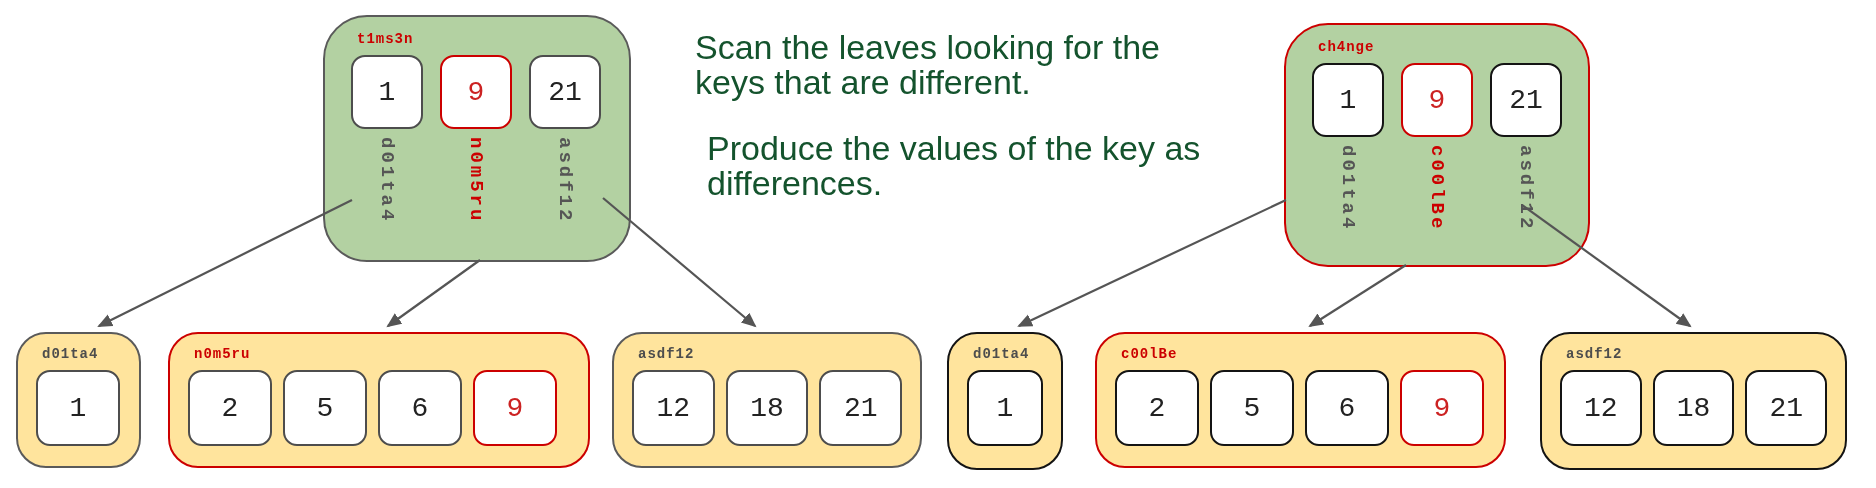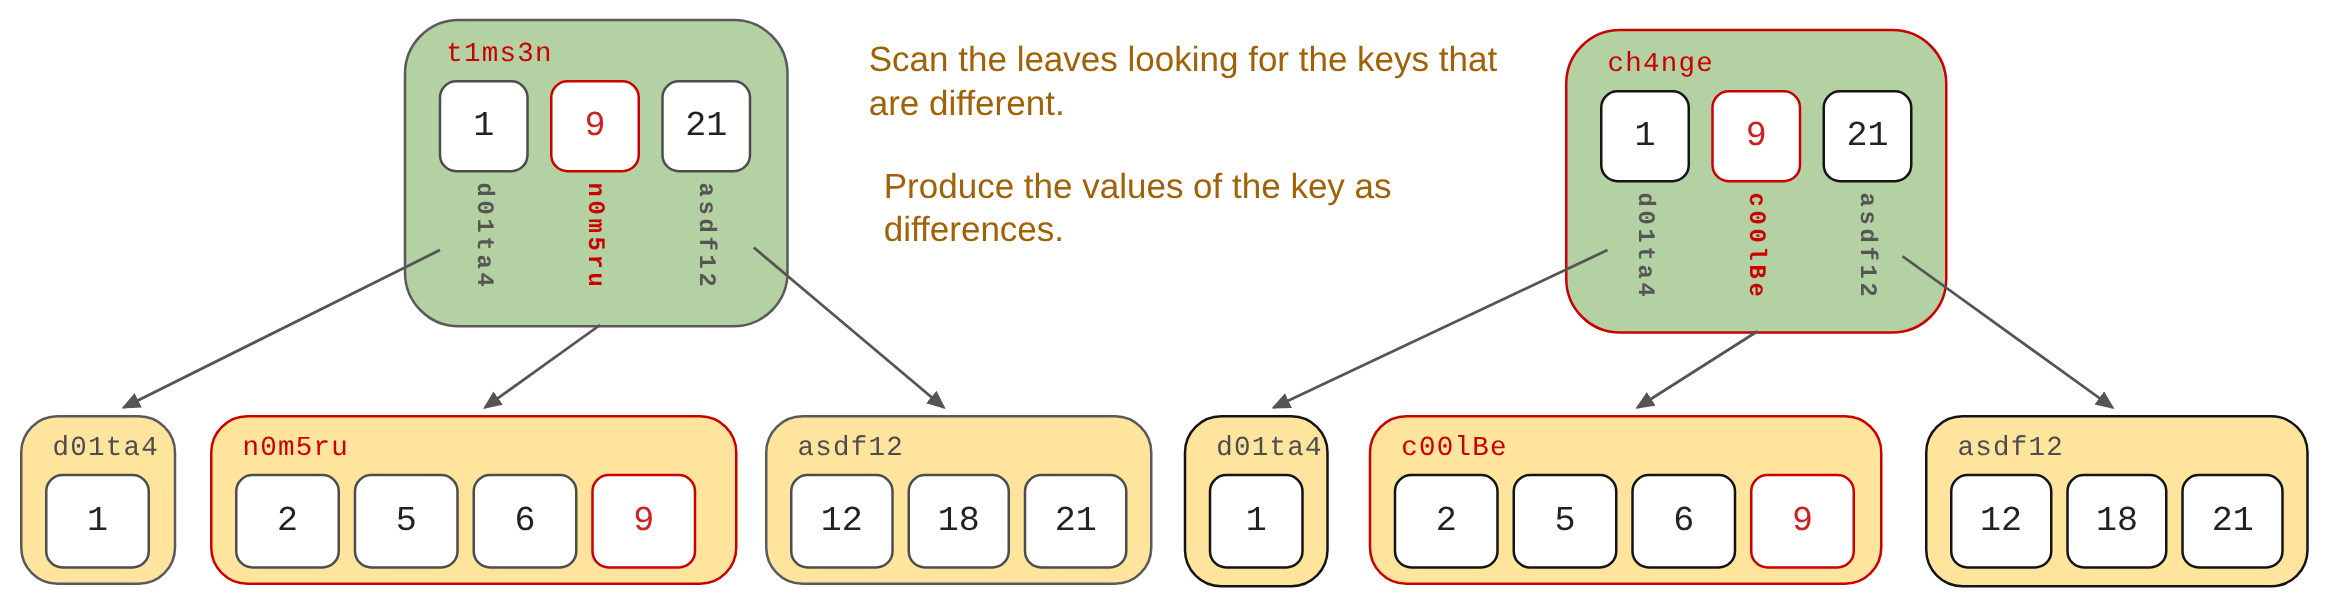--- a/index.html
+++ b/index.html
@@ -3,49 +3,49 @@
 <meta charset="utf-8">
 <style>
   * { margin:0; padding:0; box-sizing:border-box; }
   body { background:#ffffff; }
   .canvas { position:relative; width:1876px; height:488px; background:#ffffff; overflow:hidden;
             font-family:"Liberation Mono", monospace; }
 
   .node { position:absolute; }
   .root-node { background:#b3d1a2; border:2.5px solid #5a5a5a; border-radius:44px;
                display:flex; flex-direction:column; padding:14px 0 0 26px; }
-  .root-node.b-red { border-color:#cc0000; }
+  .root-node.b-red { border-color:#cc0000;margin-left:32px; }
   .leaf-node { background:#ffe49d; border:2.5px solid #5a5a5a; border-radius:30px;
                display:flex; flex-direction:column; padding:12px 18px 0 18px; }
   .leaf-node.b-red { border-color:#cc0000; }
   .leaf-node.b-black { border-color:#141414; }
 
-  .node-label { font-weight:normal; font-size:22px; color:#4d4d4d; letter-spacing:1px;
+  .node-label { font-weight:bold; font-size:14px; color:#4d4d4d; letter-spacing:1px;
                 padding-left:6px; margin-bottom:8px; white-space:nowrap; }
   .node-label.hl { color:#cc0000; }
 
   .keys-row { display:flex; gap:17px; }
   .leaf-row { gap:11px; }
   .key-box { width:72px; height:74px; background:#ffffff; border:2.5px solid #4d4d4d;
              border-radius:14px; display:flex; align-items:center; justify-content:center;
              font-size:28px; color:#222222; }
   .key-box.hl { border-color:#cc0000; color:#cc2222; }
   .b-black .key-box { border-color:#141414; }
   .b-black .key-box.hl { border-color:#cc0000; }
   .leaf-row .key-box { width:84px; height:76px; }
 
   .vlabels-row { display:flex; gap:17px; margin-top:8px; }
   .vlabel-slot { width:72px; display:flex; justify-content:center; }
   .vlabel { writing-mode:vertical-rl; font-weight:bold; font-size:19px; letter-spacing:3px;
             color:#555555; height:108px; }
   .vlabel.hl { color:#cc0000; }
 
   .instructions { position:absolute; left:695px; top:30px; width:535px;
-                  font-family:"Liberation Sans", sans-serif; font-size:28px;
-                  line-height:35px; color:#a16207; }
+                  font-family:"Liberation Sans", sans-serif; font-size:34px;
+                  line-height:35px; color:#14532d; }
   .instructions p + p { margin-top:31px;margin-left:12px; }
 
   .arrows { position:absolute; left:0; top:0; width:1876px; height:488px;
             pointer-events:none; z-index:5; }
 </style>
 </head>
 <body>
 
 <div class="canvas">
 

